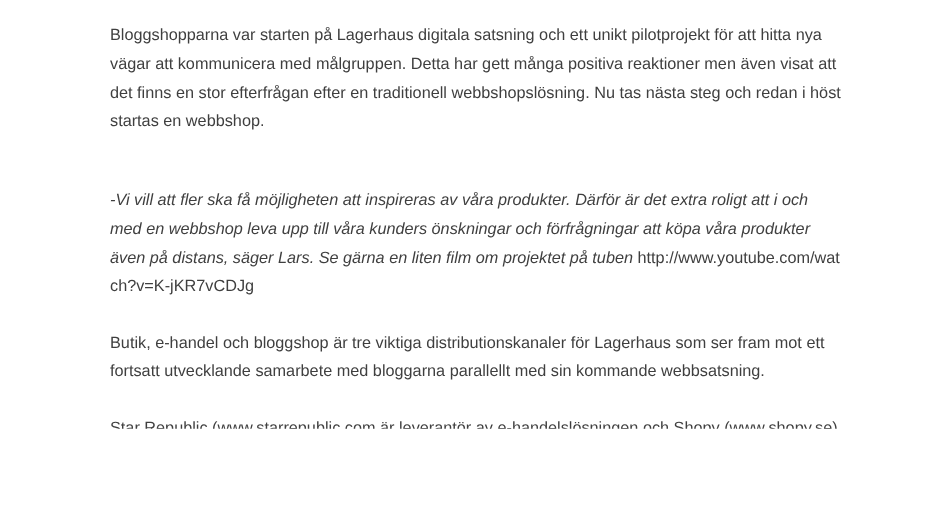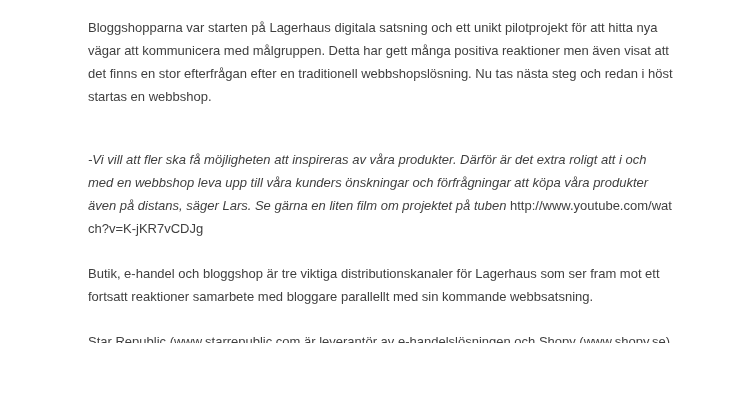--- a/index.html
+++ b/index.html
@@ -48,19 +48,19 @@
   </style>
 </head>
 <body>
 
 <div class="page">
 
   <p>Bloggshopparna var starten på Lagerhaus digitala satsning och ett unikt pilotprojekt för att hitta nya vägar att kommunicera med målgruppen. Detta har gett många positiva reaktioner men även visat att det finns en stor efterfrågan efter en traditionell webbshopslösning. Nu tas nästa steg och redan i höst startas en webbshop.</p>
 
   <p class="quote"><span class="quote-italic">-Vi vill att fler ska få möjligheten att inspireras av våra produkter. Därför är det extra roligt att i och med en webbshop leva upp till våra kunders önskningar och förfrågningar att köpa våra produkter även på distans, säger Lars. Se gärna en liten film om projektet på tuben </span><span class="quote-url">http://www.youtube.com/watch?v=K-jKR7vCDJg</span></p>
 
-  <p>Butik, e-handel och bloggshop är tre viktiga distributionskanaler för Lagerhaus som ser fram mot ett fortsatt reaktioner samarbete med bloggare parallellt med sin kommande webbsatsning.</p>
+  <p>Butik, e-handel och bloggshop är tre viktiga distributionskanaler för Lagerhaus som ser fram mot ett fortsatt utvecklande samarbete med bloggarna parallellt med sin kommande webbsatsning.</p>
 
   <p>Star Republic (www.starrepublic.com är leverantör av e-handelslösningen och Shopy (www.shopy.se) används som en integrerad lösning för att sälja produkterna direkt inne på facebook och i bloggarna.</p>
 
   <p class="section-heading">Om Star Republic</p>
 
 </div>
 
 </body></html>

